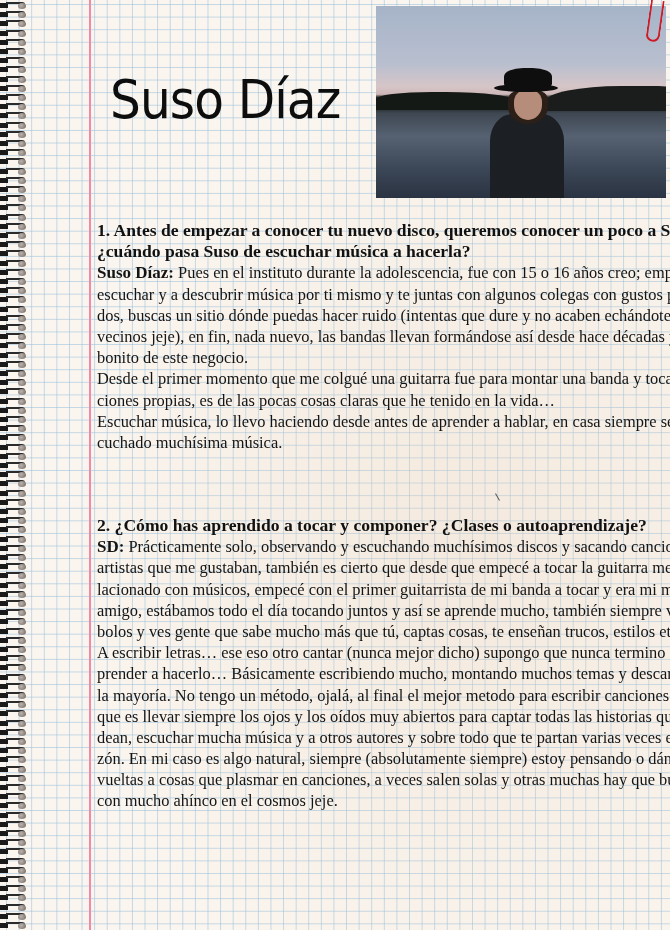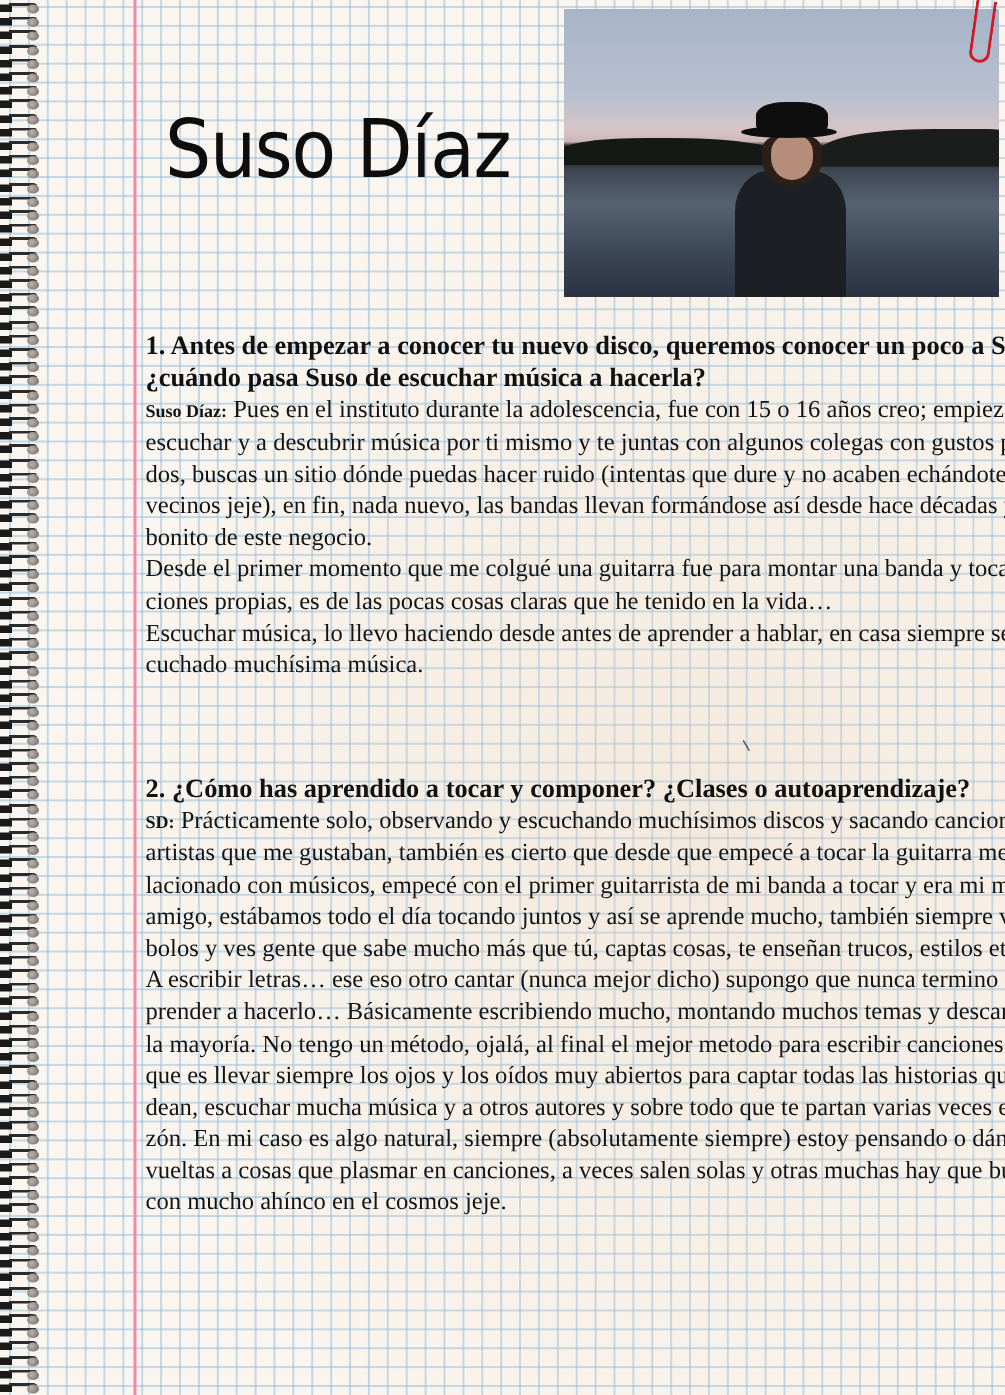--- a/index.html
+++ b/index.html
@@ -81,21 +81,21 @@
   .clip {
     position:absolute; left:648px; top:0; width:10px; height:40px;
     border:2.5px solid #d01a26; border-top:none;
     border-radius:0 0 8px 8px; transform:rotate(8deg);
   }
   .text {
     position:absolute; left:97px; font-size:16.4px; line-height:21.2px; color:#141414;
     white-space:nowrap;
   }
   .text .q { font-size:17.6px; font-weight:bold; color:#111; }
-  .text .qlabel { font-weight:bold; font-size:12px; }
+  .text .qlabel { font-weight:bold; font-size:17px; }
   .line { display:block; height:21.2px; }
   .sec1 { top:220px; }
   .sec2 { top:515px; }
   .mark { position:absolute; width:1px; height:8px; background:#555; transform:rotate(-30deg); }
 </style>
 </head>
 <body>
 
 <div class="page"></div>
 <div class="margin-line"></div>

